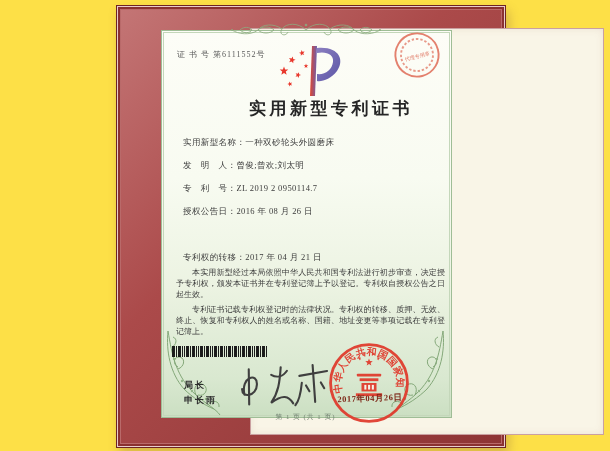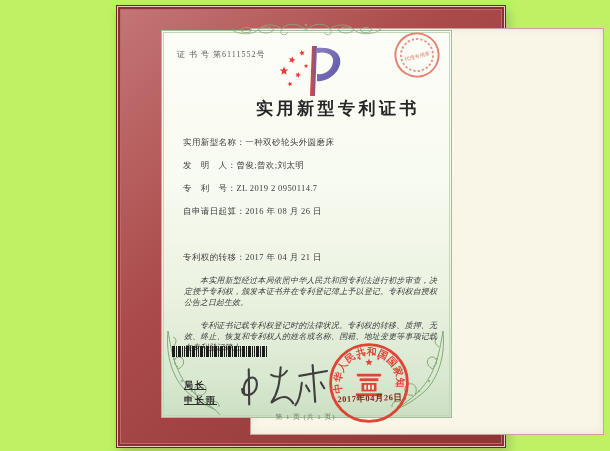--- a/index.html
+++ b/index.html
@@ -1,43 +1,43 @@
 <!DOCTYPE html>
 <html><head>
 <meta charset="utf-8">
 <style>
   html,body{margin:0;padding:0;background:#ffffff;}
-  .stage{position:relative;width:610px;height:451px;overflow:hidden;background:#bef264;
+  .stage{position:relative;width:610px;height:451px;overflow:hidden;background:#fde047;
          font-family:"Liberation Serif","DejaVu Serif",serif;}
   
   .frame{position:absolute;left:116px;top:5px;width:388px;height:441px;
          background:linear-gradient(135deg,#c47676 0%,#ab4a4a 40%,#8d3434 100%);
          border:1px solid #6e2424;
          box-shadow:inset 0 0 0 1px #e9cccc, inset 0 0 0 3px #8a3030,
                     inset 0 0 0 4px #b96a6a, 3px 6px 10px rgba(110,70,70,.28);}
   .paper{position:absolute;left:133px;top:22px;width:354px;height:407px;
          background:#f9f5e7;
          box-shadow:inset 0 0 0 1px #caa0a0, inset 0 0 8px rgba(150,100,80,.15);}
   
   .sheet{position:absolute;left:161px;top:30px;width:289px;height:386px;
          border:1px solid #9fbd96;
          background:linear-gradient(180deg,#fdfdf7 0%,#f8fbf1 38%,#ecf3e2 66%,#d9e8d0 90%,#cbdfc2 100%);}
   .sheet::after{content:"";position:absolute;inset:1px;border:1px solid #c4d7ba;pointer-events:none;}
   
   .certno{position:absolute;left:177px;top:49px;font-size:8px;letter-spacing:1px;color:#5a5a5a;}
   .title{position:absolute;left:161px;top:97px;width:340px;text-align:center;
-         font-size:17px;font-weight:600;letter-spacing:3.5px;color:#262626;margin-left:7px;}
+         font-size:17px;font-weight:600;letter-spacing:3.5px;color:#262626;}
   .field{position:absolute;left:183px;font-size:8.5px;color:#3c3c3c;letter-spacing:.4px;white-space:nowrap;}
   .paras{position:absolute;left:172px;top:264px;width:277px;color:#3d3d3d;}
-  .paras p{margin:12px;font-size:8px;line-height:10.9px;text-indent:2em;text-align:justify;font-style:italic;}
+  .paras p{margin:4px;font-size:8px;line-height:10.9px;text-indent:2em;text-align:justify;}
   .barcode{position:absolute;left:172px;top:346px;width:96px;height:11px;
            background:repeating-linear-gradient(90deg,#1c1c1c 0 1px,transparent 1px 2px),
                       repeating-linear-gradient(90deg,#1c1c1c 0 2px,transparent 2px 7px);}
   .bureau{position:absolute;left:184px;top:378px;font-size:9px;font-weight:600;
-          letter-spacing:2px;color:#2e2e2e;line-height:15px;text-decoration:underline;}
+          letter-spacing:2px;color:#2e2e2e;line-height:15px;}
   .signature{position:absolute;left:232px;top:362px;width:104px;height:48px;}
   .seal{position:absolute;left:324px;top:338px;width:90px;height:90px;opacity:.93;}
   .sealdate{position:absolute;left:322px;top:393px;width:96px;text-align:center;
             font-size:8.5px;font-weight:700;color:#7c2516;transform:rotate(-2deg);
             letter-spacing:.5px;z-index:6;}
   .footer{position:absolute;left:161px;top:412px;width:289px;text-align:center;
           font-size:6.8px;color:#6f7f6f;letter-spacing:1px;}
   .agency{position:absolute;left:393px;top:31px;width:48px;height:48px;transform:rotate(-14deg);opacity:.88;}
   .logo{position:absolute;left:275px;top:44px;width:75px;height:54px;}
   .orn-top{position:absolute;left:228px;top:21px;width:156px;height:18px;}
@@ -141,21 +141,21 @@
   <div class="field" style="top:137px">
     <span>实用新型名称：</span><span>一种双砂轮头外圆磨床</span>
   </div>
   <div class="field" style="top:160px">
     <span>发　明　人：</span><span>曾俊;曾欢;刘太明</span>
   </div>
   <div class="field" style="top:183px">
     <span>专　利　号：</span><span>ZL 2019 2 0950114.7</span>
   </div>
   <div class="field" style="top:206px">
-    <span>自申请日起算：</span><span>2016 年 08 月 26 日</span>
+    <span>授权公告日：</span><span>2016 年 08 月 26 日</span>
   </div>
   <div class="field" style="top:252px">
     <span>专利权的转移：</span><span>2017 年 04 月 21 日</span>
   </div>
 
   <div class="paras">
     <p>本实用新型经过本局依照中华人民共和国专利法进行初步审查，决定授予专利权，颁发本证书并在专利登记簿上予以登记。专利权自授权公告之日起生效。</p>
     <p>专利证书记载专利权登记时的法律状况。专利权的转移、质押、无效、终止、恢复和专利权人的姓名或名称、国籍、地址变更等事项记载在专利登记簿上。</p>
   </div>
 

